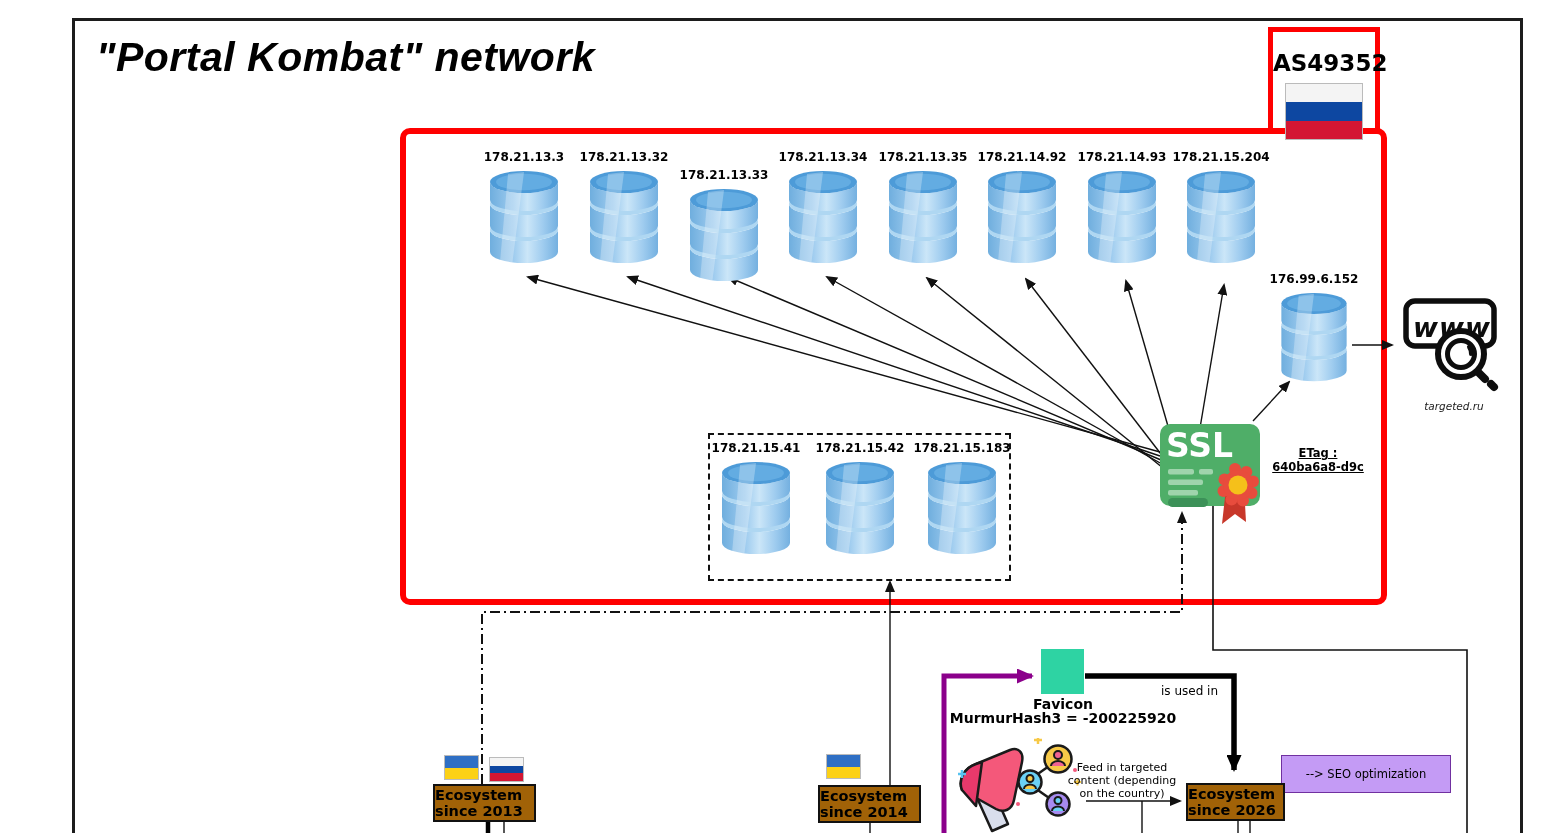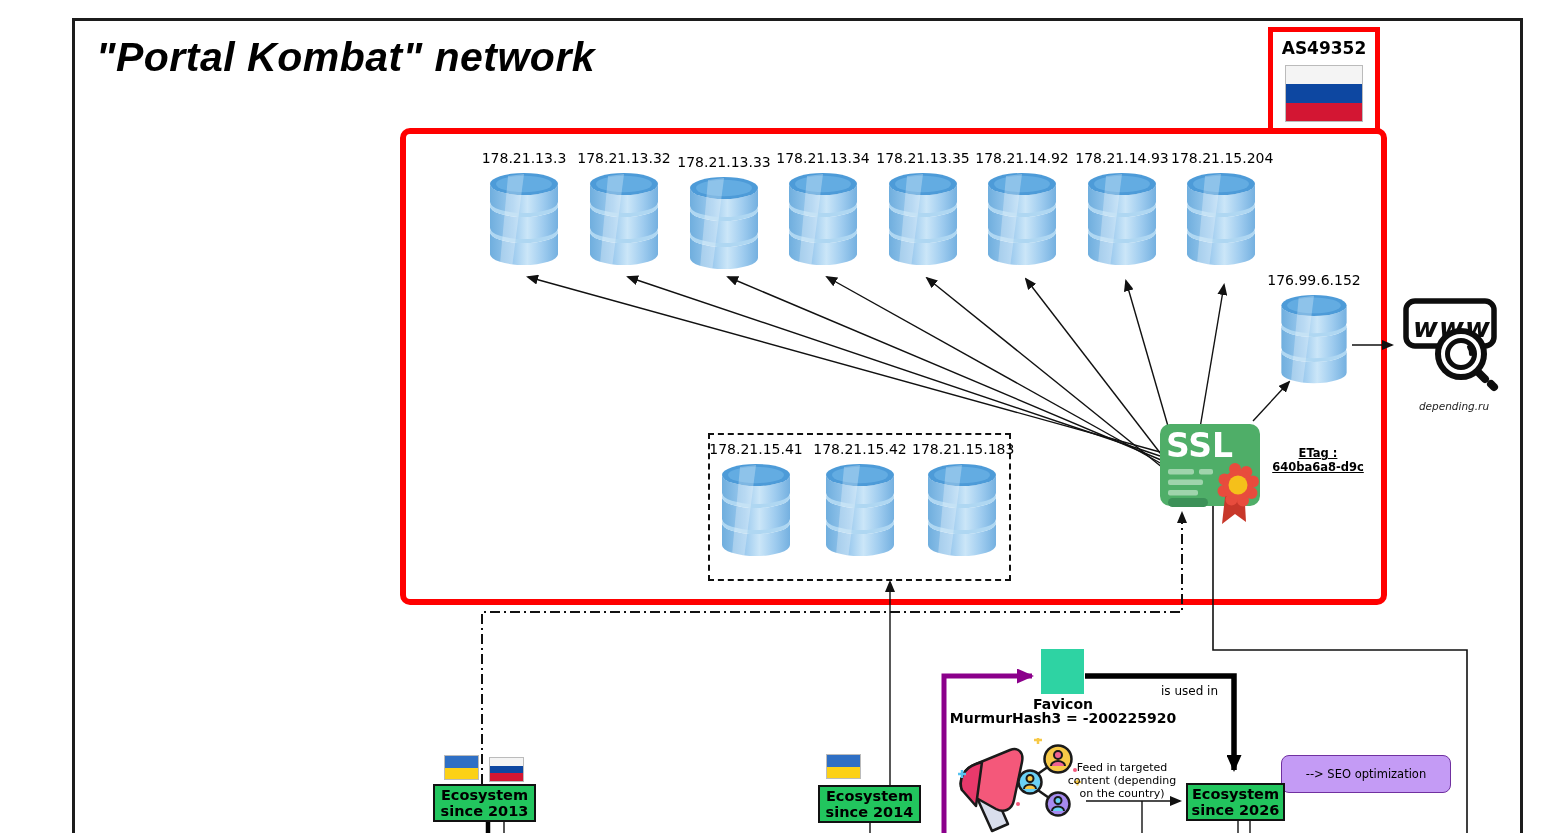--- a/index.html
+++ b/index.html
@@ -5,59 +5,59 @@
   html,body{margin:0;padding:0;background:#fff;}
   body{width:1545px;height:833px;overflow:hidden;position:relative;
        font-family:"DejaVu Sans",sans-serif;color:#000;}
   .abs{position:absolute;}
   
   #page-frame{left:72px;top:18px;width:1445px;height:900px;border:3px solid #1c1c1c;z-index:0;}
   #diagram-title{left:96px;top:34px;font-family:"Liberation Sans","DejaVu Sans",sans-serif;
       font-size:41px;font-weight:bold;font-style:italic;letter-spacing:.5px;z-index:3;}
   
   #as-box{left:1268px;top:27px;width:102px;height:96px;border:5px solid #FF0000;background:#fff;z-index:3;text-align:center;}
-  #as-label{font-size:17px;font-weight:bold;margin-top:6px;}
+  #as-label{font-size:23px;font-weight:bold;margin-top:18px;}
   .flag{border:1px solid #bbb;box-sizing:border-box;}
   .flag .s{width:100%;height:33.34%;}
   .ru .s1{background:#f4f4f4;} .ru .s2{background:#0d47a1;} .ru .s3{background:#d31633;}
   .ua .s1{background:#2f6fc4;height:50%;} .ua .s2{background:#fcd116;height:50%;}
   #as-flag{width:78px;height:57px;margin:7px auto 0;}
   
   #red-box{left:400px;top:128px;width:975px;height:465px;border:6px solid #FF0000;border-radius:10px;z-index:1;}
   #dashed-box{left:708px;top:433px;width:299px;height:144px;border:2px dashed #111;z-index:1;}
   
   .db-node{width:100px;text-align:center;z-index:4;}
-  .iplabel{font-size:14px;font-weight:normal;white-space:nowrap;display:block;margin-bottom:4px;}
+  .iplabel{font-size:12px;font-weight:bold;white-space:nowrap;display:block;margin-bottom:4px;}
   .db-svg{width:76px;height:100px;display:block;margin:0 auto;}
   #overlay{left:0;top:0;width:1545px;height:833px;z-index:2;pointer-events:none;}
   
   #ssl-node{left:1158px;top:422px;z-index:4;}
   #etag-text{left:1260px;top:446px;width:116px;text-align:center;font-size:11.5px;font-weight:bold;line-height:14px;z-index:4;text-decoration:underline;}
   
   #www-node{left:1398px;top:292px;width:112px;text-align:center;z-index:4;font-style:italic;}
   #www-domain{font-size:10.5px;color:#222;margin-top:4px;display:block;}
   
   #favicon-square{left:1041px;top:649px;width:43px;height:45px;background:#2ed3a3;z-index:4;}
   #favicon-label{left:943px;top:697px;width:240px;text-align:center;font-size:14px;font-weight:bold;line-height:14px;z-index:4;}
   #is-used-in{left:1090px;top:684px;width:128px;text-align:right;font-size:12px;z-index:4;}
   #feed-label{left:1058px;top:761px;width:128px;text-align:center;font-size:11px;line-height:13px;z-index:4;}
   
-  .eco-box{width:99px;height:34px;background:#22c55e;border:2px solid #111;z-index:4;
-           display:flex;flex-direction:column;align-items:center;justify-content:center;
+  .eco-box{width:99px;height:34px;background:#a16207;border:2px solid #111;z-index:4;
+           display:flex;flex-direction:column;align-items:flex-start;justify-content:center;
            font-size:14.5px;font-weight:bold;line-height:16px;}
   #eco-2013{left:433px;top:784px;}
   #eco-2022{left:818px;top:785px;}
   #eco-2023{left:1186px;top:783px;width:95px;}
   .eco-flag{width:35px;height:25px;z-index:4;}
   #flag-ua-2013{left:444px;top:755px;}
   #flag-ru-2013{left:489px;top:757px;}
   #flag-ua-2022{left:826px;top:754px;}
   
   #seo-box{left:1281px;top:755px;width:168px;height:36px;background:#c49bf5;border:1.5px solid #7030a0;
-           border-radius:8px;display:flex;align-items:center;justify-content:center;font-size:11.5px;z-index:3;}
+           border-radius:0;display:flex;align-items:center;justify-content:center;font-size:11.5px;z-index:3;}
   #megaphone{left:948px;top:738px;z-index:4;}
 </style>
 </head>
 <body>
 
 <svg width="0" height="0" style="position:absolute" aria-hidden="true">
   <defs>
     <linearGradient id="dbBody" x1="0" y1="0" x2="1" y2="0">
       <stop offset="0" stop-color="#6FAEDE"></stop>
       <stop offset="0.35" stop-color="#9FCCEF"></stop>
@@ -145,21 +145,21 @@
   <svg class="db-svg">
       <use href="#sym-db"></use>
     </svg>
 </div>
 <div class="abs db-node" style="left:574px;top:150px">
   <span class="iplabel">178.21.13.32</span>
   <svg class="db-svg">
       <use href="#sym-db"></use>
     </svg>
 </div>
-<div class="abs db-node" style="left:674px;top:154px">
+<div class="abs db-node" style="left:674px;top:168px">
   <span class="iplabel">178.21.13.33</span>
   <svg class="db-svg">
       <use href="#sym-db"></use>
     </svg>
 </div>
 <div class="abs db-node" style="left:773px;top:150px">
   <span class="iplabel">178.21.13.34</span>
   <svg class="db-svg">
       <use href="#sym-db"></use>
     </svg>
@@ -247,21 +247,21 @@
 <div class="abs" id="www-node">
   <svg width="108" height="100" viewBox="0 0 108 100">
     <rect x="6" y="9" width="88" height="45" rx="9" fill="#ffffff" stroke="#0d0d0d" stroke-width="5.5"></rect>
     <text x="13" y="45" font-family="DejaVu Sans" font-size="27" font-weight="bold" letter-spacing="1" fill="#0d0d0d">www</text>
     <circle cx="61" cy="62" r="23" fill="#ffffff" stroke="#0d0d0d" stroke-width="6"></circle>
     <circle cx="61" cy="62" r="13.5" fill="none" stroke="#0d0d0d" stroke-width="5"></circle>
     <path d="M69 55 A11 11 0 0 1 71 62" fill="none" stroke="#0d0d0d" stroke-width="4" stroke-linecap="round"></path>
     <line x1="78" y1="80" x2="85" y2="87" stroke="#0d0d0d" stroke-width="8" stroke-linecap="round"></line>
     <line x1="91" y1="92" x2="94" y2="95" stroke="#0d0d0d" stroke-width="8" stroke-linecap="round"></line>
   </svg>
-  <span id="www-domain">depending.ru</span>
+  <span id="www-domain">targeted.ru</span>
 </div>
 
 <div class="abs" id="favicon-square"></div>
 <div class="abs" id="favicon-label">
   <span>Favicon</span><br>
   <span>MurmurHash3 = -200225920</span>
 </div>
 <div class="abs" id="is-used-in">is used in</div>
 
 <div class="abs" id="megaphone">

